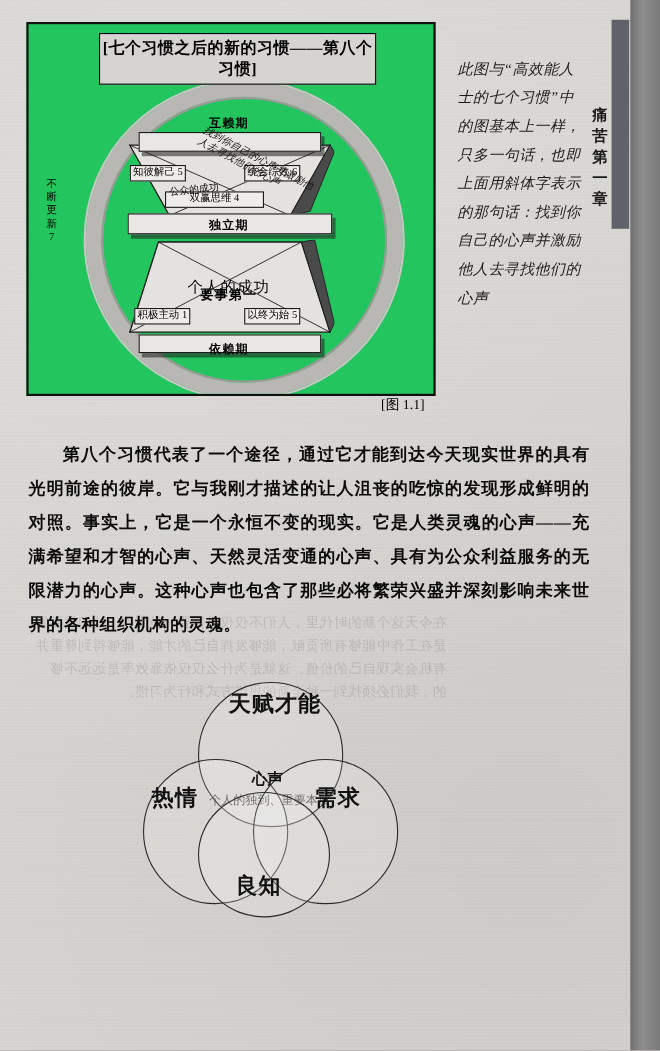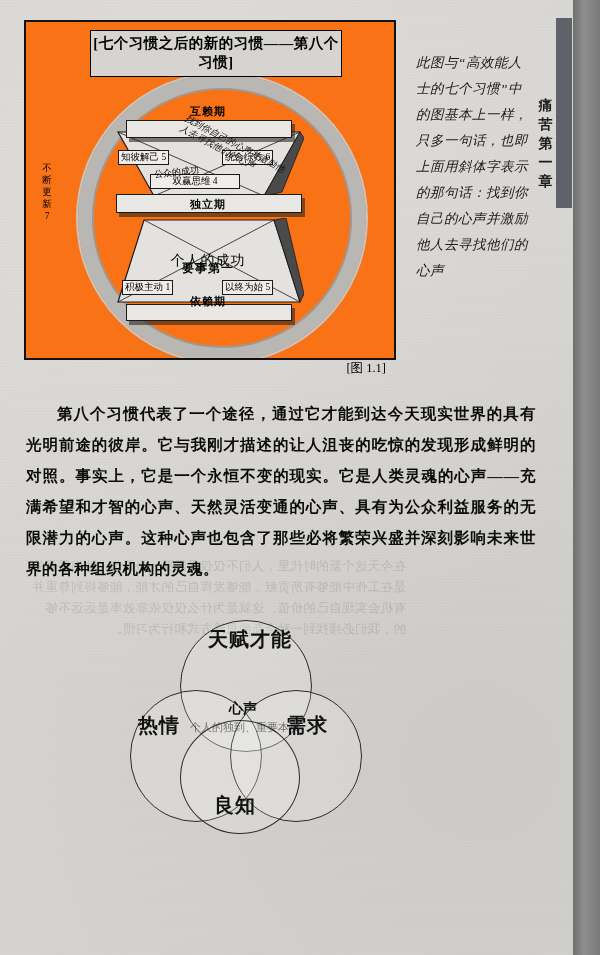--- a/index.html
+++ b/index.html
@@ -83,21 +83,21 @@
   #chapter-label span { display: block; }
 
   
   #fig1 {
     position: absolute;
     left: 24px;
     top: 20px;
     width: 368px;
     height: 336px;
     border: 2.5px solid #111;
-    background: #f97316;
+    background: #22c55e;
     overflow: hidden;
   }
   #fig1-title {
     position: absolute;
     left: 64px;
     top: 8px;
     width: 250px;
     text-align: center;
     font-size: 14.5px;
     font-weight: bold;
@@ -321,21 +321,21 @@
 
     <div style="position:absolute; left:150px; top:118px; width:120px; font-size:9px; line-height:11px; font-style:italic; color:#111; transform:rotate(28deg); z-index:7; letter-spacing:0.3px;">找到你自己的心声并激励他人去寻找他们的心声</div>
 
     <div class="slab" id="slab-top"></div>
     <div class="slab-label" style="left:100px; top:82px; width:164px;">互赖期</div>
 
     <div class="slab" id="slab-mid"></div>
     <div class="slab-label" style="left:90px; top:175px; width:184px;">独立期</div>
 
     <div class="slab" id="slab-bot"></div>
-    <div class="slab-label" style="left:100px; top:272px; width:164px;text-align:center;">依赖期</div>
+    <div class="slab-label" style="left:100px; top:288px; width:164px;text-align:center;">依赖期</div>
 
     <svg class="wedge" style="left:88px; top:196px; width:190px; height:88px;" viewBox="0 0 190 88">
       <polygon points="30,2 160,2 186,84 4,84" fill="#e4e2df" stroke="#1a1a1a" stroke-width="1.2"></polygon>
       <polygon points="160,2 186,84 190,76 172,0" fill="#4a4a4a" stroke="#1a1a1a" stroke-width="0.8"></polygon>
       <line x1="30" y1="2" x2="186" y2="84" stroke="#1a1a1a" stroke-width="0.8"></line>
       <line x1="160" y1="2" x2="4" y2="84" stroke="#1a1a1a" stroke-width="0.8"></line>
     </svg>
 
     <div class="slab-label" style="left:100px; top:202px; width:164px; font-size:12px;margin-top:36px;">要事第一</div>
     <div class="slab-label" style="left:100px; top:230px; width:164px; font-size:14px; font-weight:normal;">个人的成功</div>

